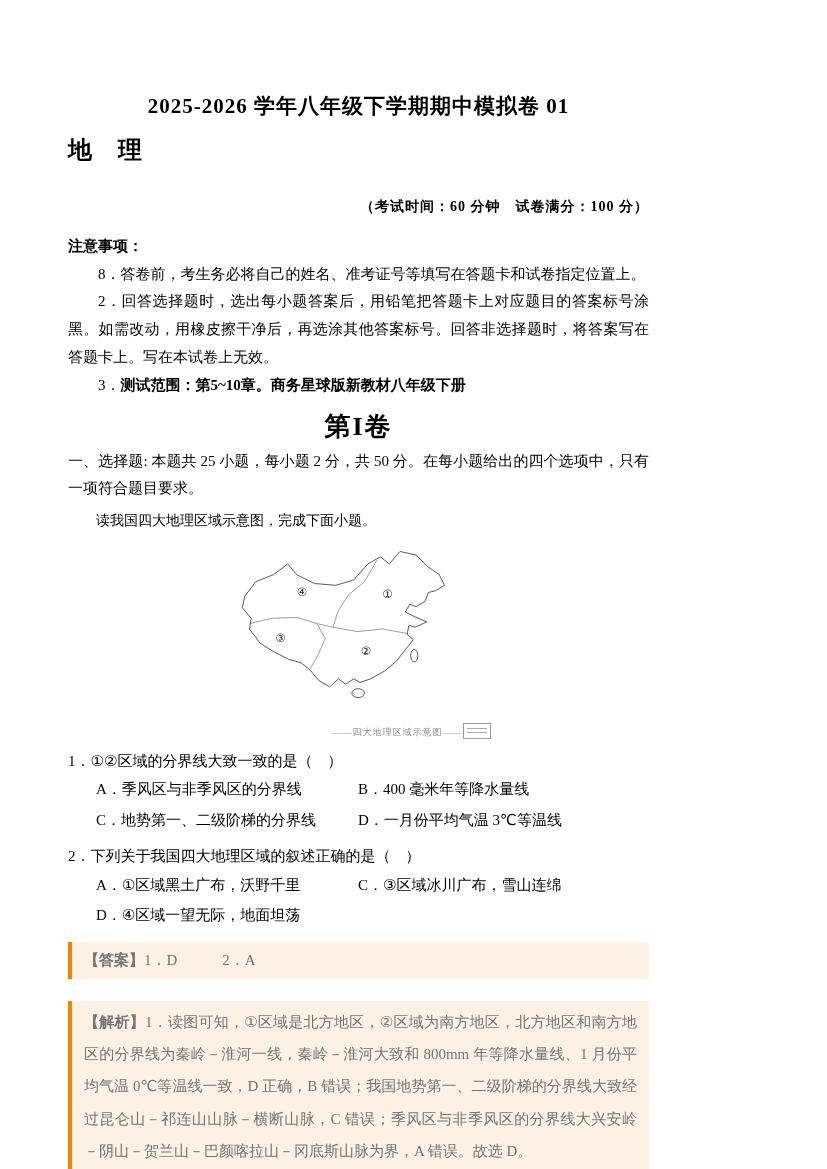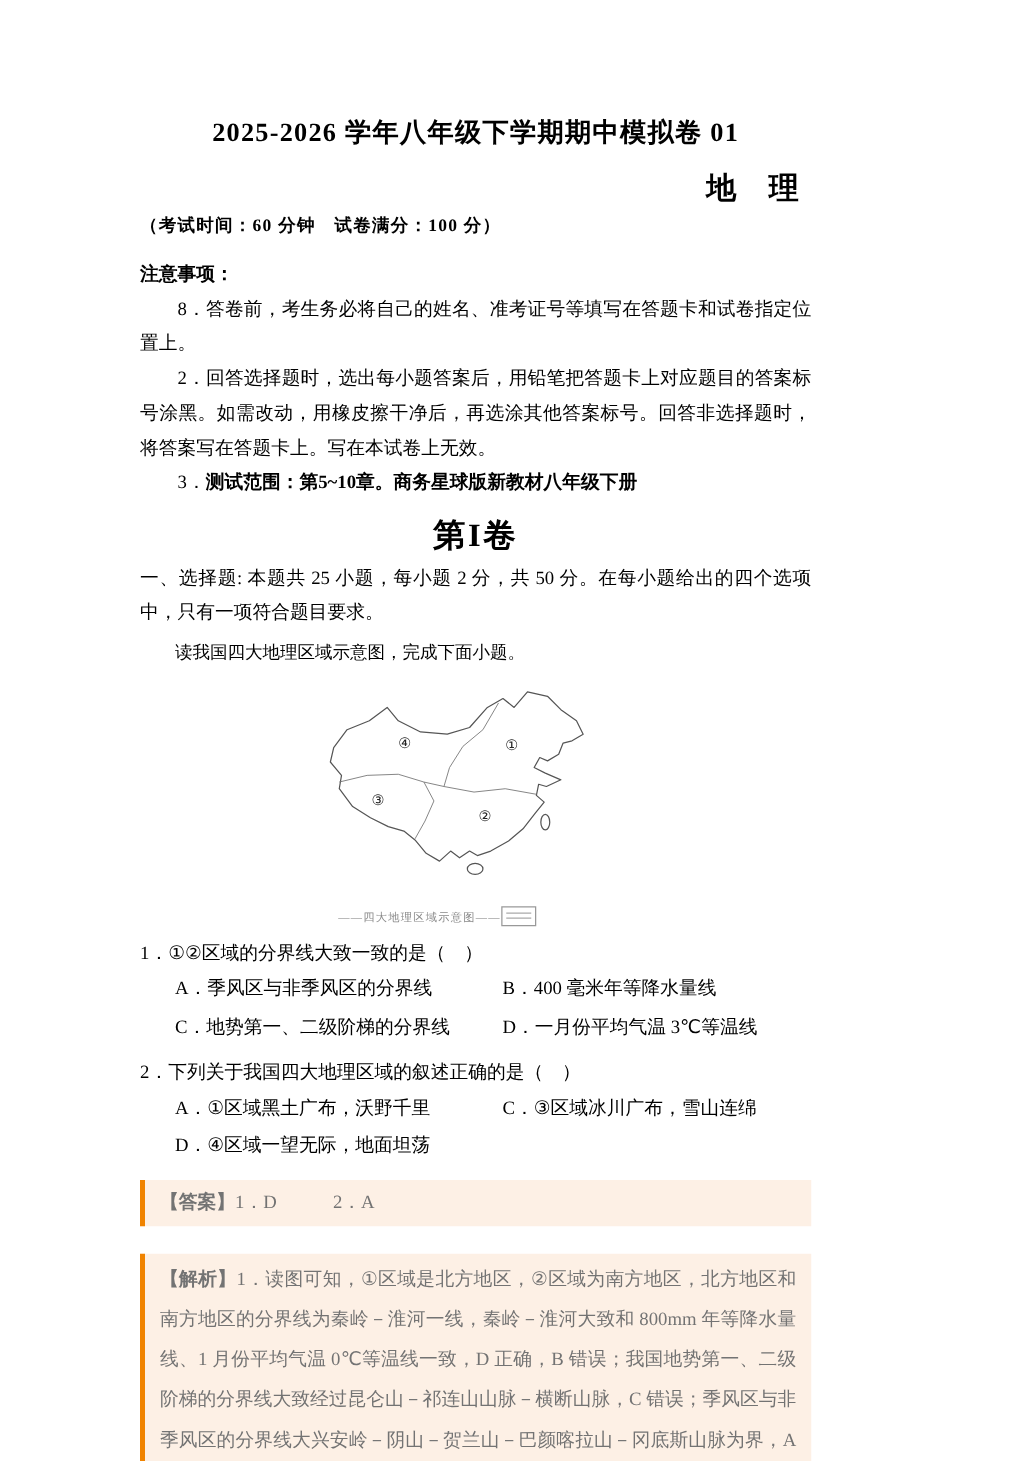--- a/index.html
+++ b/index.html
@@ -3,30 +3,30 @@
 <meta charset="utf-8">
 <style>
   html,body{margin:0;padding:0;background:#ffffff;}
   body{
     width:827px;height:1169px;overflow:hidden;
     font-family:"Liberation Serif","DejaVu Sans",serif;
     color:#000;
   }
   .page{
     width:741px;height:1169px;box-sizing:border-box;
-    padding:92px 92px 30px 112px;overflow:hidden;
+    padding:92px 92px 30px 68px;overflow:hidden;
   }
   .title{
     margin:0;text-align:center;font-size:21px;font-weight:bold;letter-spacing:1px;
   }
   .subject{
-    margin:14px 0 0 0;text-align:right;font-size:24px;font-weight:bold;letter-spacing:10px;
+    margin:14px 0 0 0;text-align:left;font-size:24px;font-weight:bold;letter-spacing:10px;
   }
   .exam-info{
-    margin-top:6px;text-align:left;font-size:14px;font-weight:bold;letter-spacing:1px;
+    margin-top:32px;text-align:right;font-size:14px;font-weight:bold;letter-spacing:1px;
   }
   .notice{margin-top:16px;}
   .notice-heading{font-size:15px;font-weight:bold;line-height:1.9;}
   .note{
     margin:0;font-size:15px;line-height:1.85;text-indent:2em;text-align:justify;
   }
   .note .bold-part{font-weight:bold;}
   .part-heading{
     margin:10px 0 2px 0;text-align:center;font-size:26px;font-weight:bold;letter-spacing:2px;
   }
@@ -35,21 +35,21 @@
   }
   .stimulus{
     margin:6px 0 0 0;font-size:14px;line-height:1.9;text-indent:2em;
   }
   .map-wrap{width:300px;margin:4px auto 0 auto;position:relative;}
   .map-wrap svg{display:block;width:300px;height:196px;}
   .map-outline{fill:none;stroke:#555;stroke-width:1.1;stroke-linejoin:round;}
   .map-inner{fill:none;stroke:#777;stroke-width:0.8;stroke-linejoin:round;}
   .map-label{font-family:"DejaVu Sans",sans-serif;font-size:13px;fill:#222;}
   .map-footer{
-    display:flex;justify-content:flex-start;align-items:flex-end;
+    display:flex;justify-content:flex-end;align-items:flex-end;
     padding:0 18px 0 40px;margin-top:-12px;
   }
   .map-caption{font-size:9px;color:#8a8a8a;letter-spacing:1px;}
   .map-legend{
     display:inline-flex;flex-direction:column;justify-content:center;gap:3px;
     width:28px;height:16px;border:1px solid #999;padding:2px 3px;box-sizing:border-box;
   }
   .legend-line{display:block;height:1px;background:#aaa;width:100%;}
   .question{margin-top:8px;}
   .stem{margin:0;font-size:15px;line-height:1.9;}

